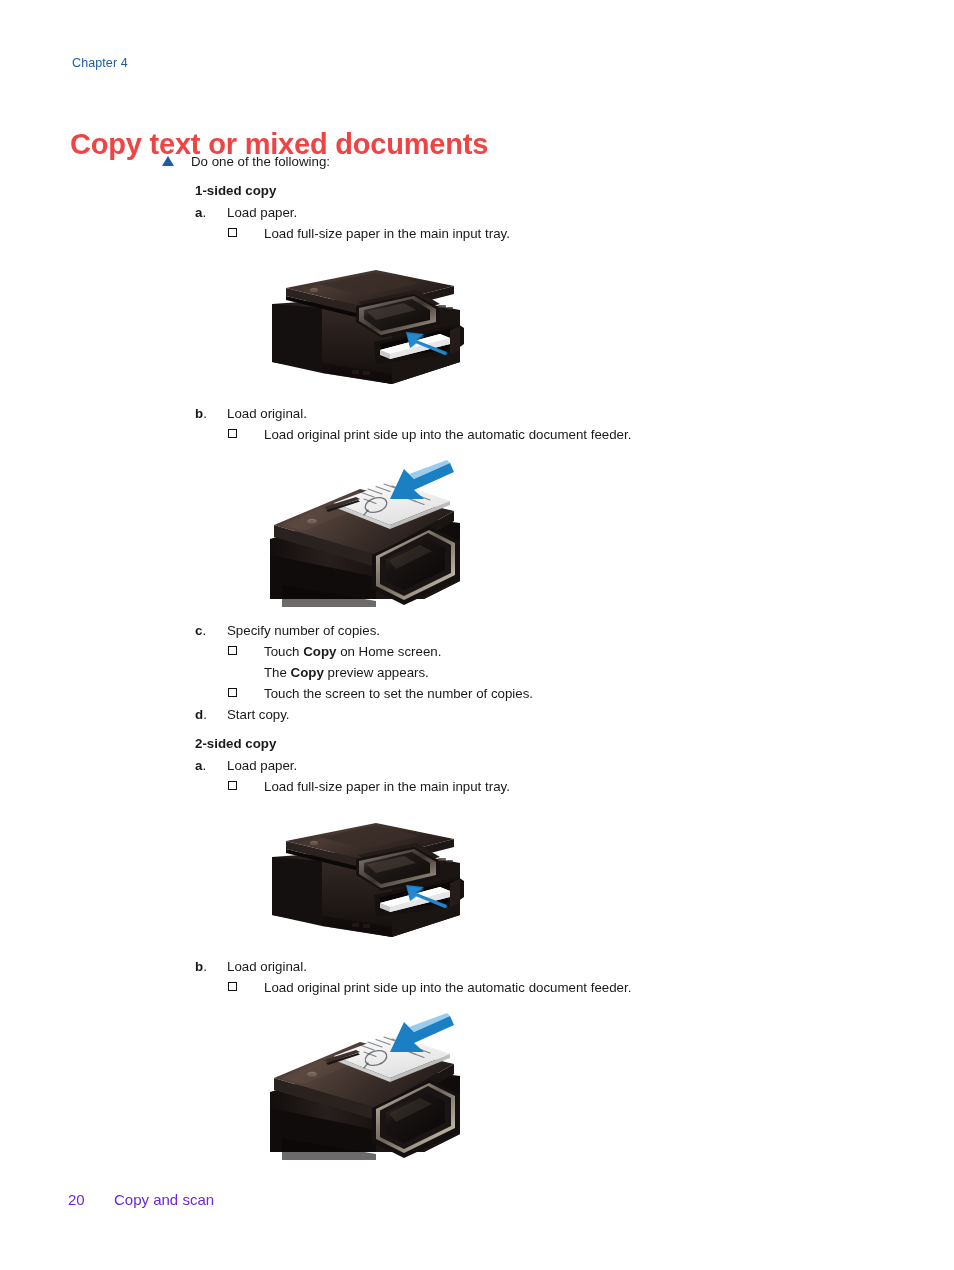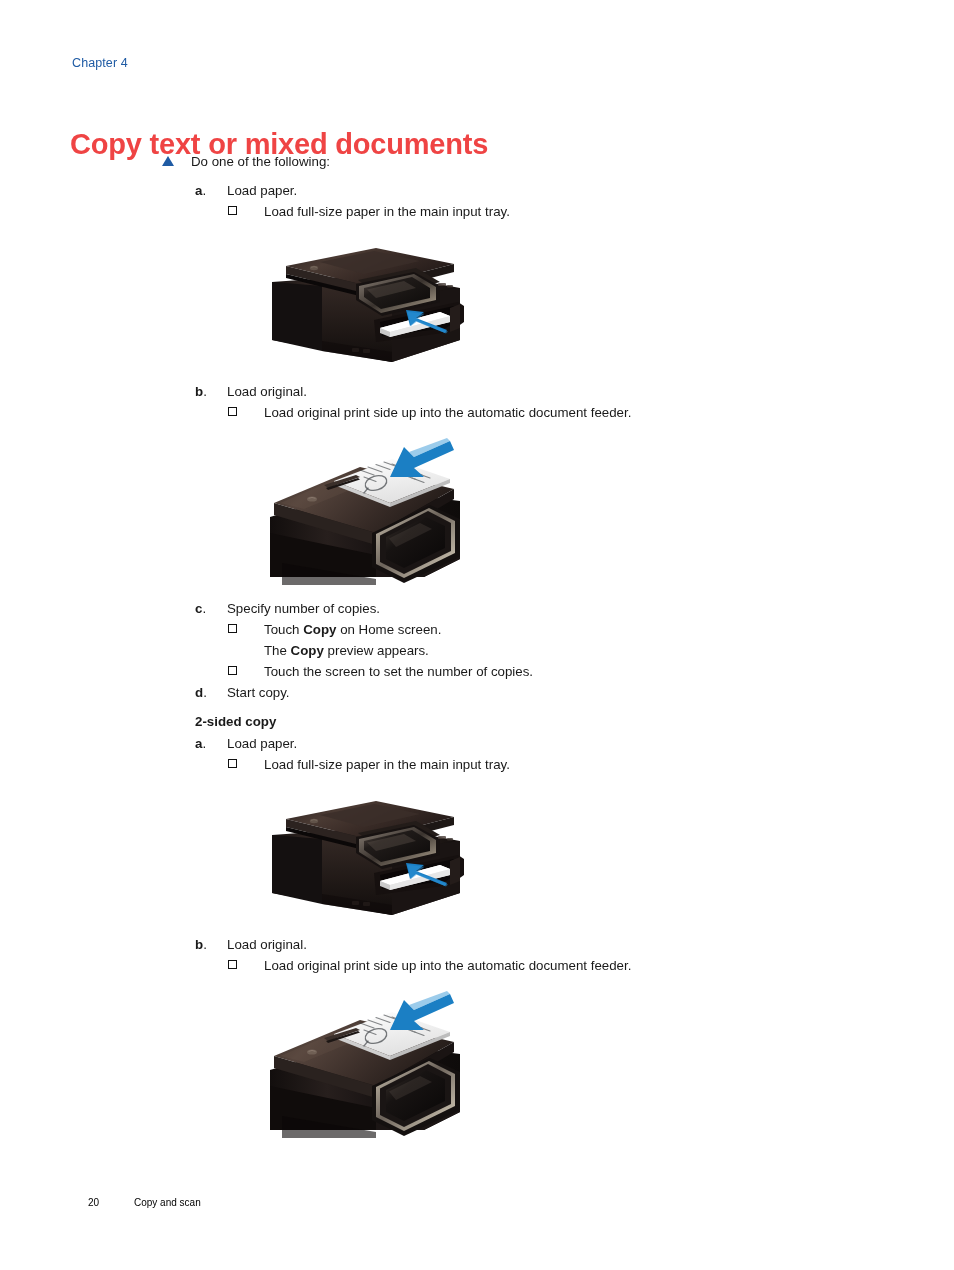--- a/index.html
+++ b/index.html
@@ -129,24 +129,24 @@
   .figure {
     position: relative;
     margin: 14px 0 14px 0;
     padding-left: 248px;
   }
   .figure svg { display: block; }
 
   
   .footer {
     position: absolute;
-    left: 88px;
+    left: 68px;
     bottom: 62px;
-    font-size: 10px;
-    color: #000000;
+    font-size: 15px;
+    color: #6d28d9;
   }
   .footer .pg-num {
     display: inline-block;
     width: 46px;
   }
   .footer .pg-label {
     display: inline-block;
   }
 </style>
 </head>
@@ -158,20 +158,21 @@
 
   <h1 class="page-title">Copy text or mixed documents</h1>
 
   <div class="content">
 
     <div class="row lvl-tri">
       <span class="tri-bullet"></span>
       <span>Do one of the following:</span>
     </div>
 
+    <div class="row subhead">1-sided copy</div>
 
     <div class="row lvl-alpha">
       <span class="alpha-marker"><b>a</b>.</span>
       <span>Load paper.</span>
     </div>
     <div class="row lvl-box">
       <span class="box-bullet"></span>
       <span>Load full-size paper in the main input tray.</span>
     </div>
 

